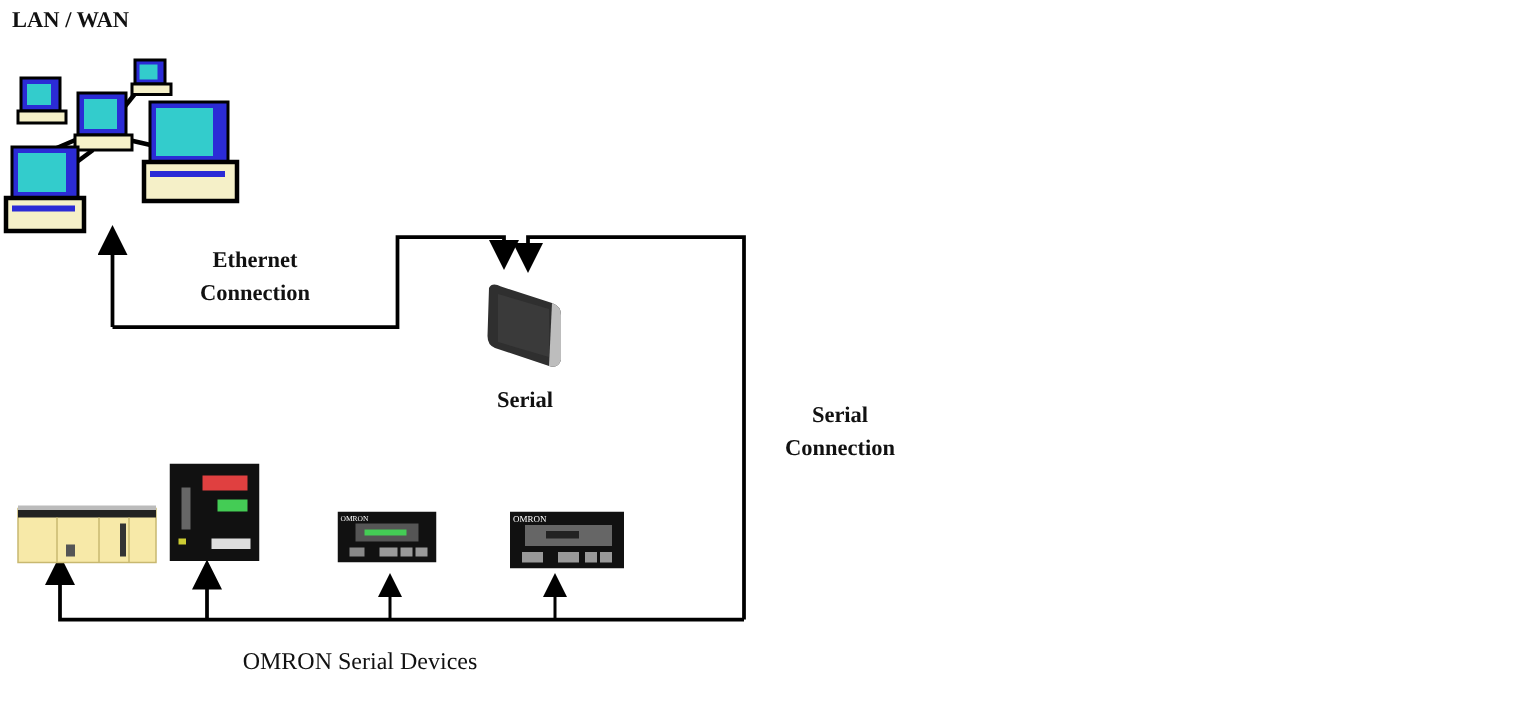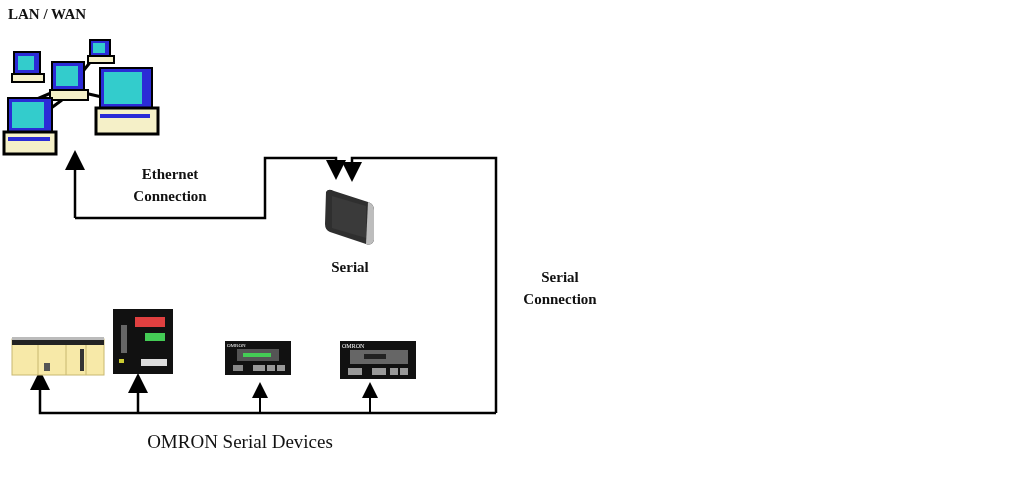--- a/index.html
+++ b/index.html
@@ -122,13 +122,13 @@
   <rect x="0" y="0" width="76" height="38" fill="#111"></rect>
   <text x="2" y="7" font-size="6" fill="#fff">OMRON</text>
   <rect x="10" y="9" width="58" height="14" fill="#666"></rect>
   <rect x="24" y="13" width="22" height="5" fill="#222"></rect>
   <rect x="8" y="27" width="14" height="7" fill="#999"></rect>
   <rect x="32" y="27" width="14" height="7" fill="#999"></rect>
   <rect x="50" y="27" width="8" height="7" fill="#999"></rect>
   <rect x="60" y="27" width="8" height="7" fill="#999"></rect>
 </svg>
 
-<div class="lbl" style="left:120px;top:431px;width:240px;font-size:19px;font-weight:normal;">OMRON Serial Devices</div>
+<div class="lbl" style="left:120px;top:431px;width:240px;font-size:16px;font-weight:normal;">OMRON Serial Devices</div>
 
 </body></html>

